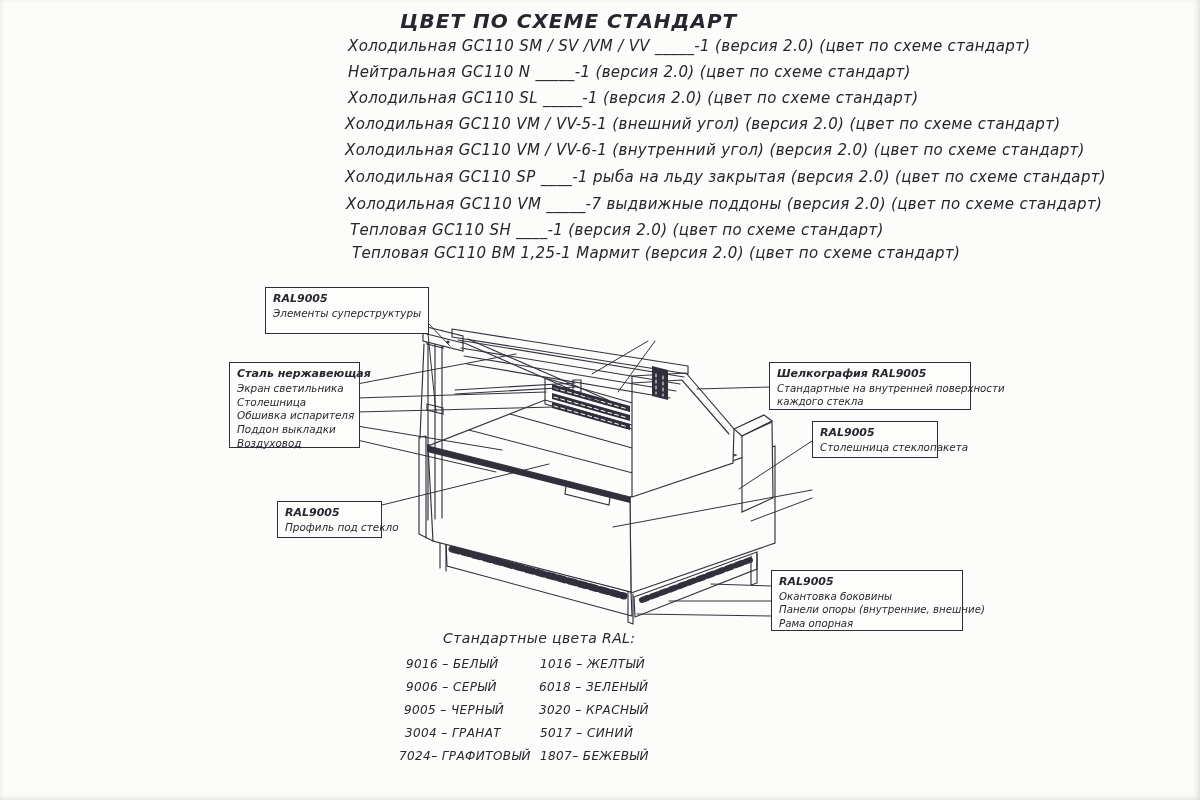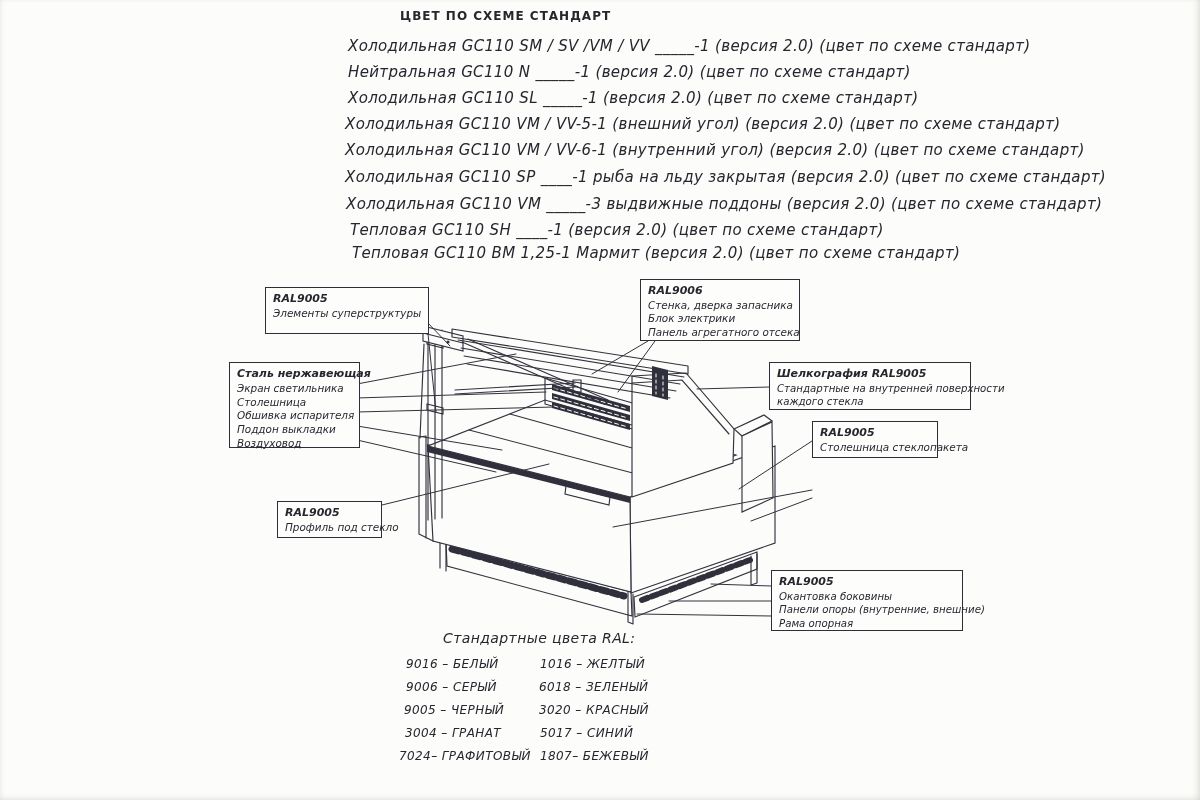--- a/index.html
+++ b/index.html
@@ -5,21 +5,21 @@
   html,body{margin:0;padding:0;background:#e9e9e6;}
   .page{
     position:relative;width:1200px;height:800px;margin:0 auto;
     background:#fcfcfa;overflow:hidden;
     font-family:"DejaVu Sans","Liberation Sans",sans-serif;
     color:#26262f;
     box-shadow:inset -5px 0 8px -5px #cfcfca, inset 0 -4px 8px -5px #d8d8d3, inset 3px 0 7px -5px #dcdcd7;
   }
   .doc-title{
     position:absolute;left:400px;top:9px;
-    font-size:12px;font-weight:700;letter-spacing:1px;
+    font-size:20px;font-weight:700;font-style:italic;letter-spacing:1px;
     white-space:nowrap;
   }
   .product-line{
     position:absolute;left:348px;
     font-size:15px;font-style:italic;letter-spacing:.35px;white-space:nowrap;
   }
   .callout{
     position:absolute;background:#fdfdfc;border:1.5px solid #2e2e3a;
     padding:4px 7px 3px 7px;line-height:13.6px;white-space:nowrap;
     font-style:italic;font-size:10.4px;z-index:3;
@@ -117,36 +117,30 @@
 
   <div class="doc-title">ЦВЕТ ПО СХЕМЕ СТАНДАРТ</div>
 
   <div>
     <div class="product-line" style="top:37px">Холодильная GC110 SM / SV /VM / VV _____-1  (версия 2.0) (цвет по схеме стандарт)</div>
     <div class="product-line" style="top:63px">Нейтральная GC110 N _____-1  (версия 2.0) (цвет по схеме стандарт)</div>
     <div class="product-line" style="top:89px">Холодильная GC110 SL _____-1  (версия 2.0) (цвет по схеме стандарт)</div>
     <div class="product-line" style="top:115px;left:345px">Холодильная GC110 VM / VV-5-1 (внешний угол)  (версия 2.0) (цвет по схеме стандарт)</div>
     <div class="product-line" style="top:141px;left:345px">Холодильная GC110 VM / VV-6-1 (внутренний угол)  (версия 2.0) (цвет по схеме стандарт)</div>
     <div class="product-line" style="top:168px;left:345px">Холодильная GC110 SP ____-1 рыба на льду закрытая  (версия 2.0) (цвет по схеме стандарт)</div>
-    <div class="product-line" style="top:195px;left:346px">Холодильная GC110 VM  _____-3 выдвижные поддоны (версия 2.0) (цвет по схеме стандарт)</div>
+    <div class="product-line" style="top:195px;left:346px">Холодильная GC110 VM  _____-7 выдвижные поддоны (версия 2.0) (цвет по схеме стандарт)</div>
     <div class="product-line" style="top:221px;left:350px">Тепловая GC110 SH  ____-1 (версия 2.0) (цвет по схеме стандарт)</div>
     <div class="product-line" style="top:244px;left:352px">Тепловая GC110 BM 1,25-1 Мармит (версия 2.0) (цвет по схеме стандарт)</div>
   </div>
 
   <div class="callout" style="left:265px;top:287px;width:148px;height:38px">
     <span class="hd">RAL9005</span>
     <span>Элементы суперструктуры</span>
   </div>
 
-  <div class="callout" style="left:640px;top:279px;width:144px;height:53px">
-    <span class="hd">RAL9006</span>
-    <span>Стенка, дверка запасника</span><br>
-    <span>Блок электрики</span><br>
-    <span>Панель агрегатного отсека</span>
-  </div>
 
   <div class="callout" style="left:229px;top:362px;width:115px;height:77px;line-height:13.8px">
     <span class="hd">Сталь нержавеющая</span>
     <span>Экран светильника</span><br>
     <span>Столешница</span><br>
     <span>Обшивка испарителя</span><br>
     <span>Поддон выкладки</span><br>
     <span>Воздуховод</span>
   </div>
 

